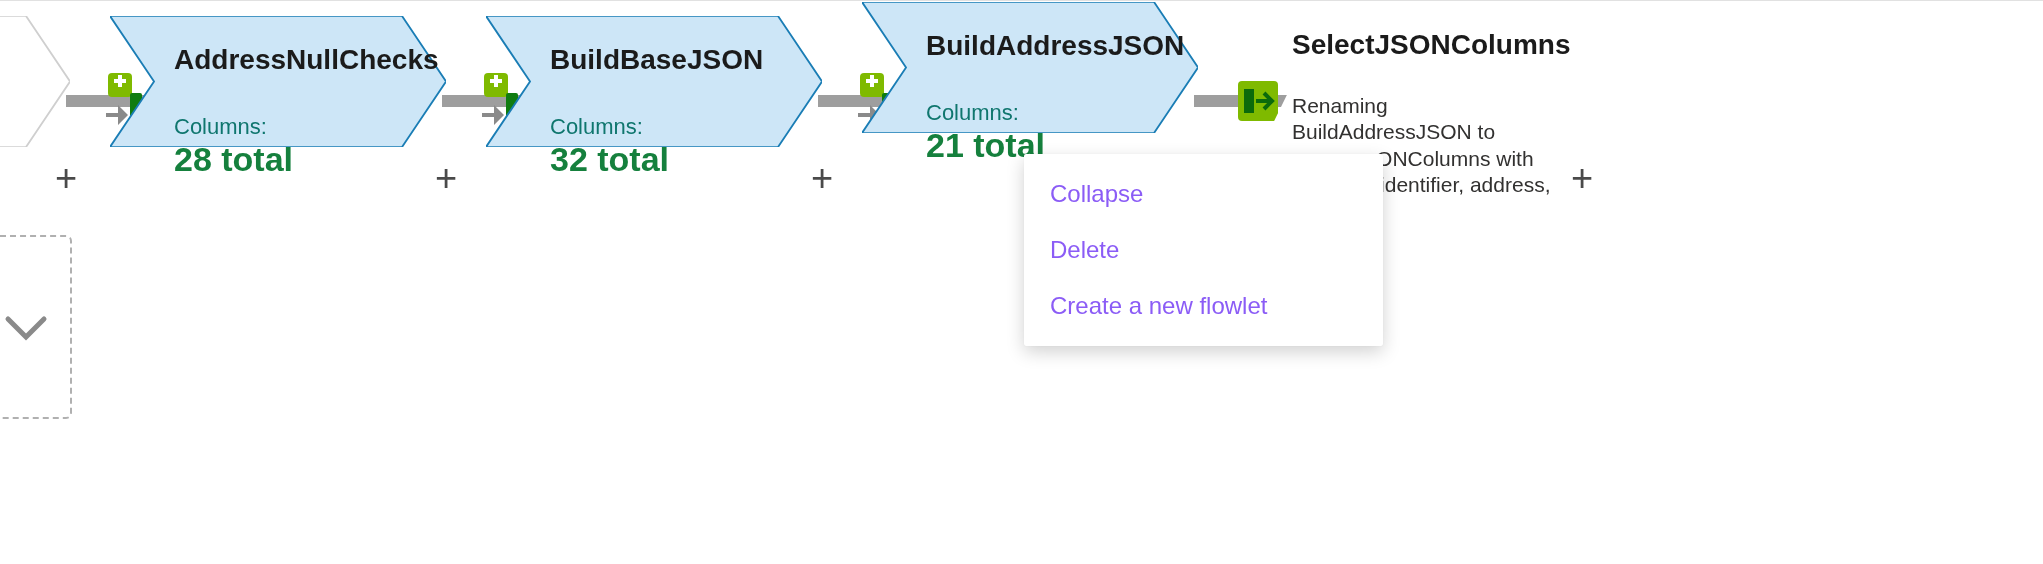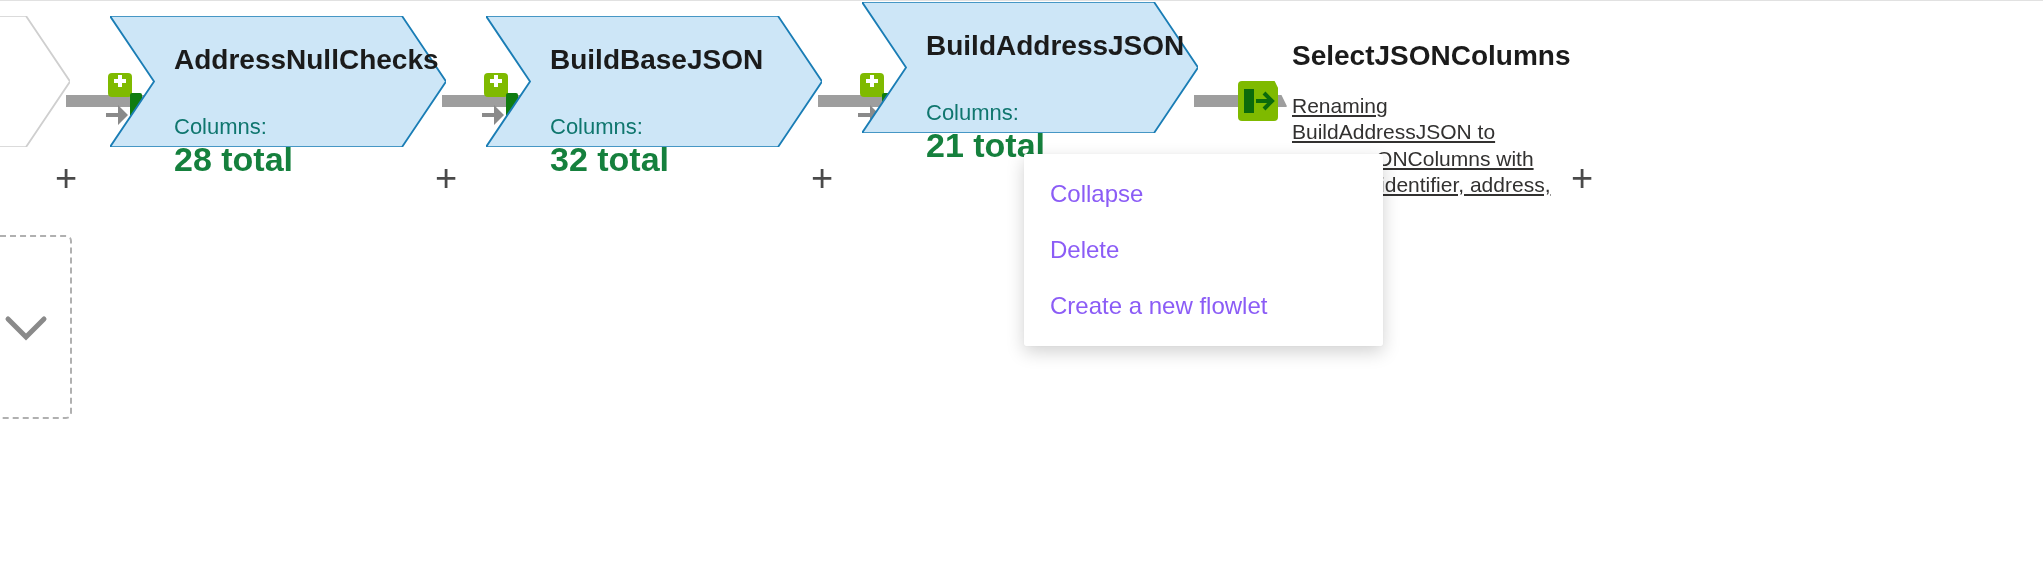--- a/index.html
+++ b/index.html
@@ -45,25 +45,24 @@
       margin-top:38px;
       font-size:22px;
       color:#0f766e;
     }
     .node-columns-value {
       font-size:34px;
       font-weight:600;
       color:#15803d;
     }
     .select-desc {
-      margin-top:21px;
+      margin-top:32px;
       font-size:21px;
       color:#323130;
       line-height:1.25;
-      text-decoration:underline;
     }
 
     
     .connector {
       position:absolute;
       top:94px;
       height:12px;
       background:#9e9e9e;
     }
     
@@ -202,21 +201,21 @@
 
   <div class="connector" style="left:1194px; width:94px;"></div>
   <div class="conn-icon" style="left:1236px; top:78px; width:44px; height:44px;">
     <svg viewBox="0 0 44 44">
       <rect x="2" y="2" width="40" height="40" rx="4" fill="#7fba00"></rect>
       <rect x="8" y="10" width="10" height="24" fill="#0b6a0b"></rect>
       <path d="M20 22 l14 0 M28 14 l8 8 -8 8" stroke="#0b6a0b" stroke-width="4" fill="none"></path>
     </svg>
   </div>
 
-  <div class="flow-node select-node" style="left:1244px; width:360px; top:15px; height:180px;">
+  <div class="flow-node select-node" style="left:1244px; width:360px; top:4px; height:180px;">
     <svg class="shape" viewBox="0 0 360 180" preserveAspectRatio="none">
       <polygon points="0,0 360,0 360,180 0,180 44,90" fill="#ffffff" stroke="#ffffff"></polygon>
     </svg>
     <div class="content" style="padding-top:24px;">
       <div class="node-title">SelectJSONColumns</div>
       <div class="select-desc">
         <span>Renaming</span><br>
         <span>BuildAddressJSON to</span><br>
         <span style="visibility:hidden;">XXXXXX</span><span>ONColumns with</span><br>
         <span style="visibility:hidden;">XXXXXX</span><span>'identifier, address,</span>

